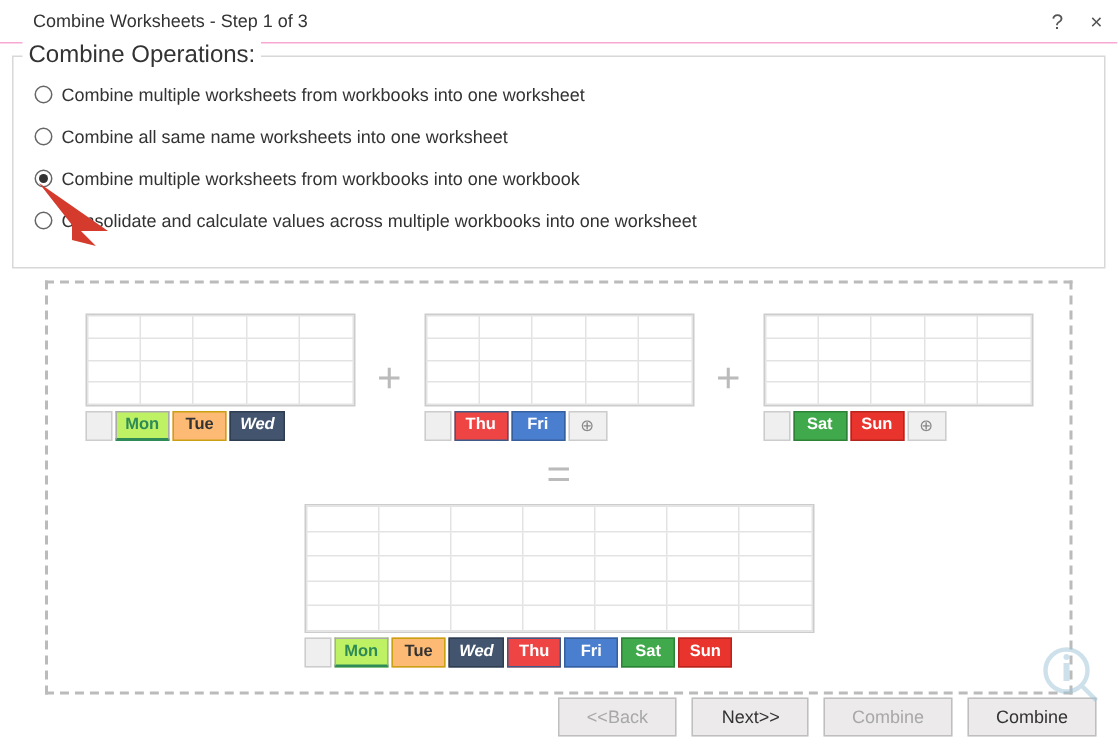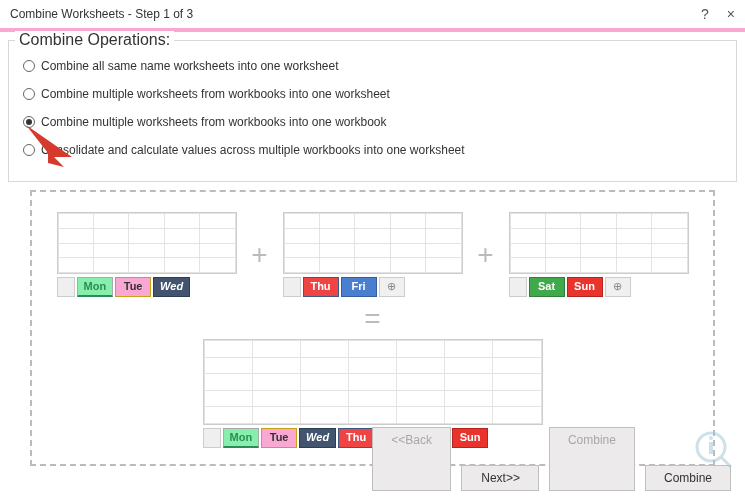--- a/index.html
+++ b/index.html
@@ -1,73 +1,73 @@
 <!DOCTYPE html>
 <html><head>
 <meta charset="utf-8">
 <style>
 * { box-sizing: border-box; margin: 0; padding: 0; }
 body { font-family: "Segoe UI", Tahoma, sans-serif; font-size: 12px; background: #fff; color: #333; width: 745px; height: 501px; overflow: hidden; position: relative; }
-.titlebar { display: flex; align-items: center; justify-content: space-between; padding: 6px 10px 6px 10px; border-bottom: 4px solid #f9a8d4; }
+.titlebar { display: flex; align-items: center; justify-content: space-between; padding: 6px 10px 6px 22px; border-bottom: 1px solid #f9a8d4; }
 .titlebar-ctrls { display: flex; align-items: center; gap: 18px; }
 .titlebar-ctrls span { font-size: 14px; color: #555; cursor: pointer; font-family: Arial; }
 .fieldset { margin: 8px 8px 8px 8px; border: 1px solid #d8d8d8; padding: 10px 10px 10px 10px; position: relative; }
 .legend { position: absolute; top: -10px; left: 6px; background: #fff; padding: 0 4px; font-size: 16px; }
 .radio-row { display: flex; align-items: center; gap: 6px; margin: 8px 0 14px 4px; }
 .radio { width: 12px; height: 12px; border: 1px solid #666; border-radius: 50%; display: inline-flex; align-items: center; justify-content: center; background: #fff; }
 .radio.sel::after { content: ""; width: 6px; height: 6px; background: #333; border-radius: 50%; }
 .arrow { position: absolute; left: 15px; top: 82px; pointer-events: none; }
 .diagram-box { margin: 4px 30px 0 30px; border: 2px dashed #bbb; padding: 20px 20px 16px 20px; }
 .row1 { display: flex; align-items: center; justify-content: center; gap: 8px; }
 .wb { width: 180px; }
 .grid { border: 1px solid #ccc; background: #fff; height: 62px; }
 .grid table { width: 100%; height: 100%; border-collapse: collapse; }
 .grid td { border: 1px solid #e3e3e3; }
 .tabs { display: flex; gap: 2px; margin-top: 3px; align-items: stretch; height: 20px; }
-.tab { border: 1px solid #aaa; padding: 2px 6px; font-size: 11px; font-weight: 600; min-width: 36px; text-align: center; background: #86efac; color: #333; }
+.tab { border: 1px solid #aaa; padding: 2px 6px; font-size: 11px; font-weight: 600; min-width: 36px; text-align: center; background: #bef264; color: #333; }
 .tab.mon { border-bottom: 2px solid #2e8b57; color: #2e8b57; }
-.tab.tue { background: #f9a8d4; border-color: #caa015; color: #333; }
+.tab.tue { background: #fdba74; border-color: #caa015; color: #333; }
 .tab.wed { background: #43556e; color: #fff; border-color: #2f3d50; font-style: italic; }
 .tab.thu { background: #ef4444; color: #fff; border-color: #3d5a86; }
 .tab.fri { background: #4a7fd0; color: #fff; border-color: #365f9e; }
 .tab.sat { background: #3fa94b; color: #fff; border-color: #2e8237; }
 .tab.sun { background: #e8342c; color: #fff; border-color: #b5241d; }
 .tab.blank { background: #efefef; border-color: #ccc; min-width: 18px; }
 .tab.plus { background: #f0f0f0; color: #888; border-color: #ccc; min-width: 26px; font-weight: 400; }
 .op { font-size: 28px; color: #bbb; width: 30px; text-align: center; line-height: 1; user-select: none; }
 .op.eq { margin: 8px auto 6px; display: block; }
 .result { display: flex; justify-content: center; }
 .result .wb { width: 340px; }
 .result .grid { height: 86px; }
 .buttons { position: absolute; bottom: 10px; right: 14px; display: flex; gap: 10px; }
 .btn { border: 1px solid #bfbfbf; background: #eceaea; color: #a8a8a8; padding: 5px 18px; font-size: 12px; min-width: 78px; text-align: right; }
-.btn.active { color: #333; margin-top: 38px; }
+.btn.active { color: #333; }
 .watermark { position: absolute; right: 10px; bottom: 30px; opacity: 0.5; pointer-events: none; }
 </style>
 </head>
 <body>
 
 <div class="titlebar">
   <span>Combine Worksheets - Step 1 of 3</span>
   <div class="titlebar-ctrls">
     <span>?</span>
     <span>×</span>
   </div>
 </div>
 
 <div class="fieldset">
   <div class="legend">Combine Operations:</div>
 
   <div class="radio-row">
     <span class="radio"></span>
+    <span>Combine multiple worksheets from workbooks into one worksheet</span>
+  </div>
+  <div class="radio-row">
+    <span class="radio"></span>
     <span>Combine all same name worksheets into one worksheet</span>
-  </div>
-  <div class="radio-row">
-    <span class="radio"></span>
-    <span>Combine multiple worksheets from workbooks into one worksheet</span>
   </div>
   <div class="radio-row">
     <span class="radio sel"></span>
     <span>Combine multiple worksheets from workbooks into one workbook</span>
   </div>
   <div class="radio-row">
     <span class="radio"></span>
     <span>Consolidate and calculate values across multiple workbooks into one worksheet</span>
   </div>
 

